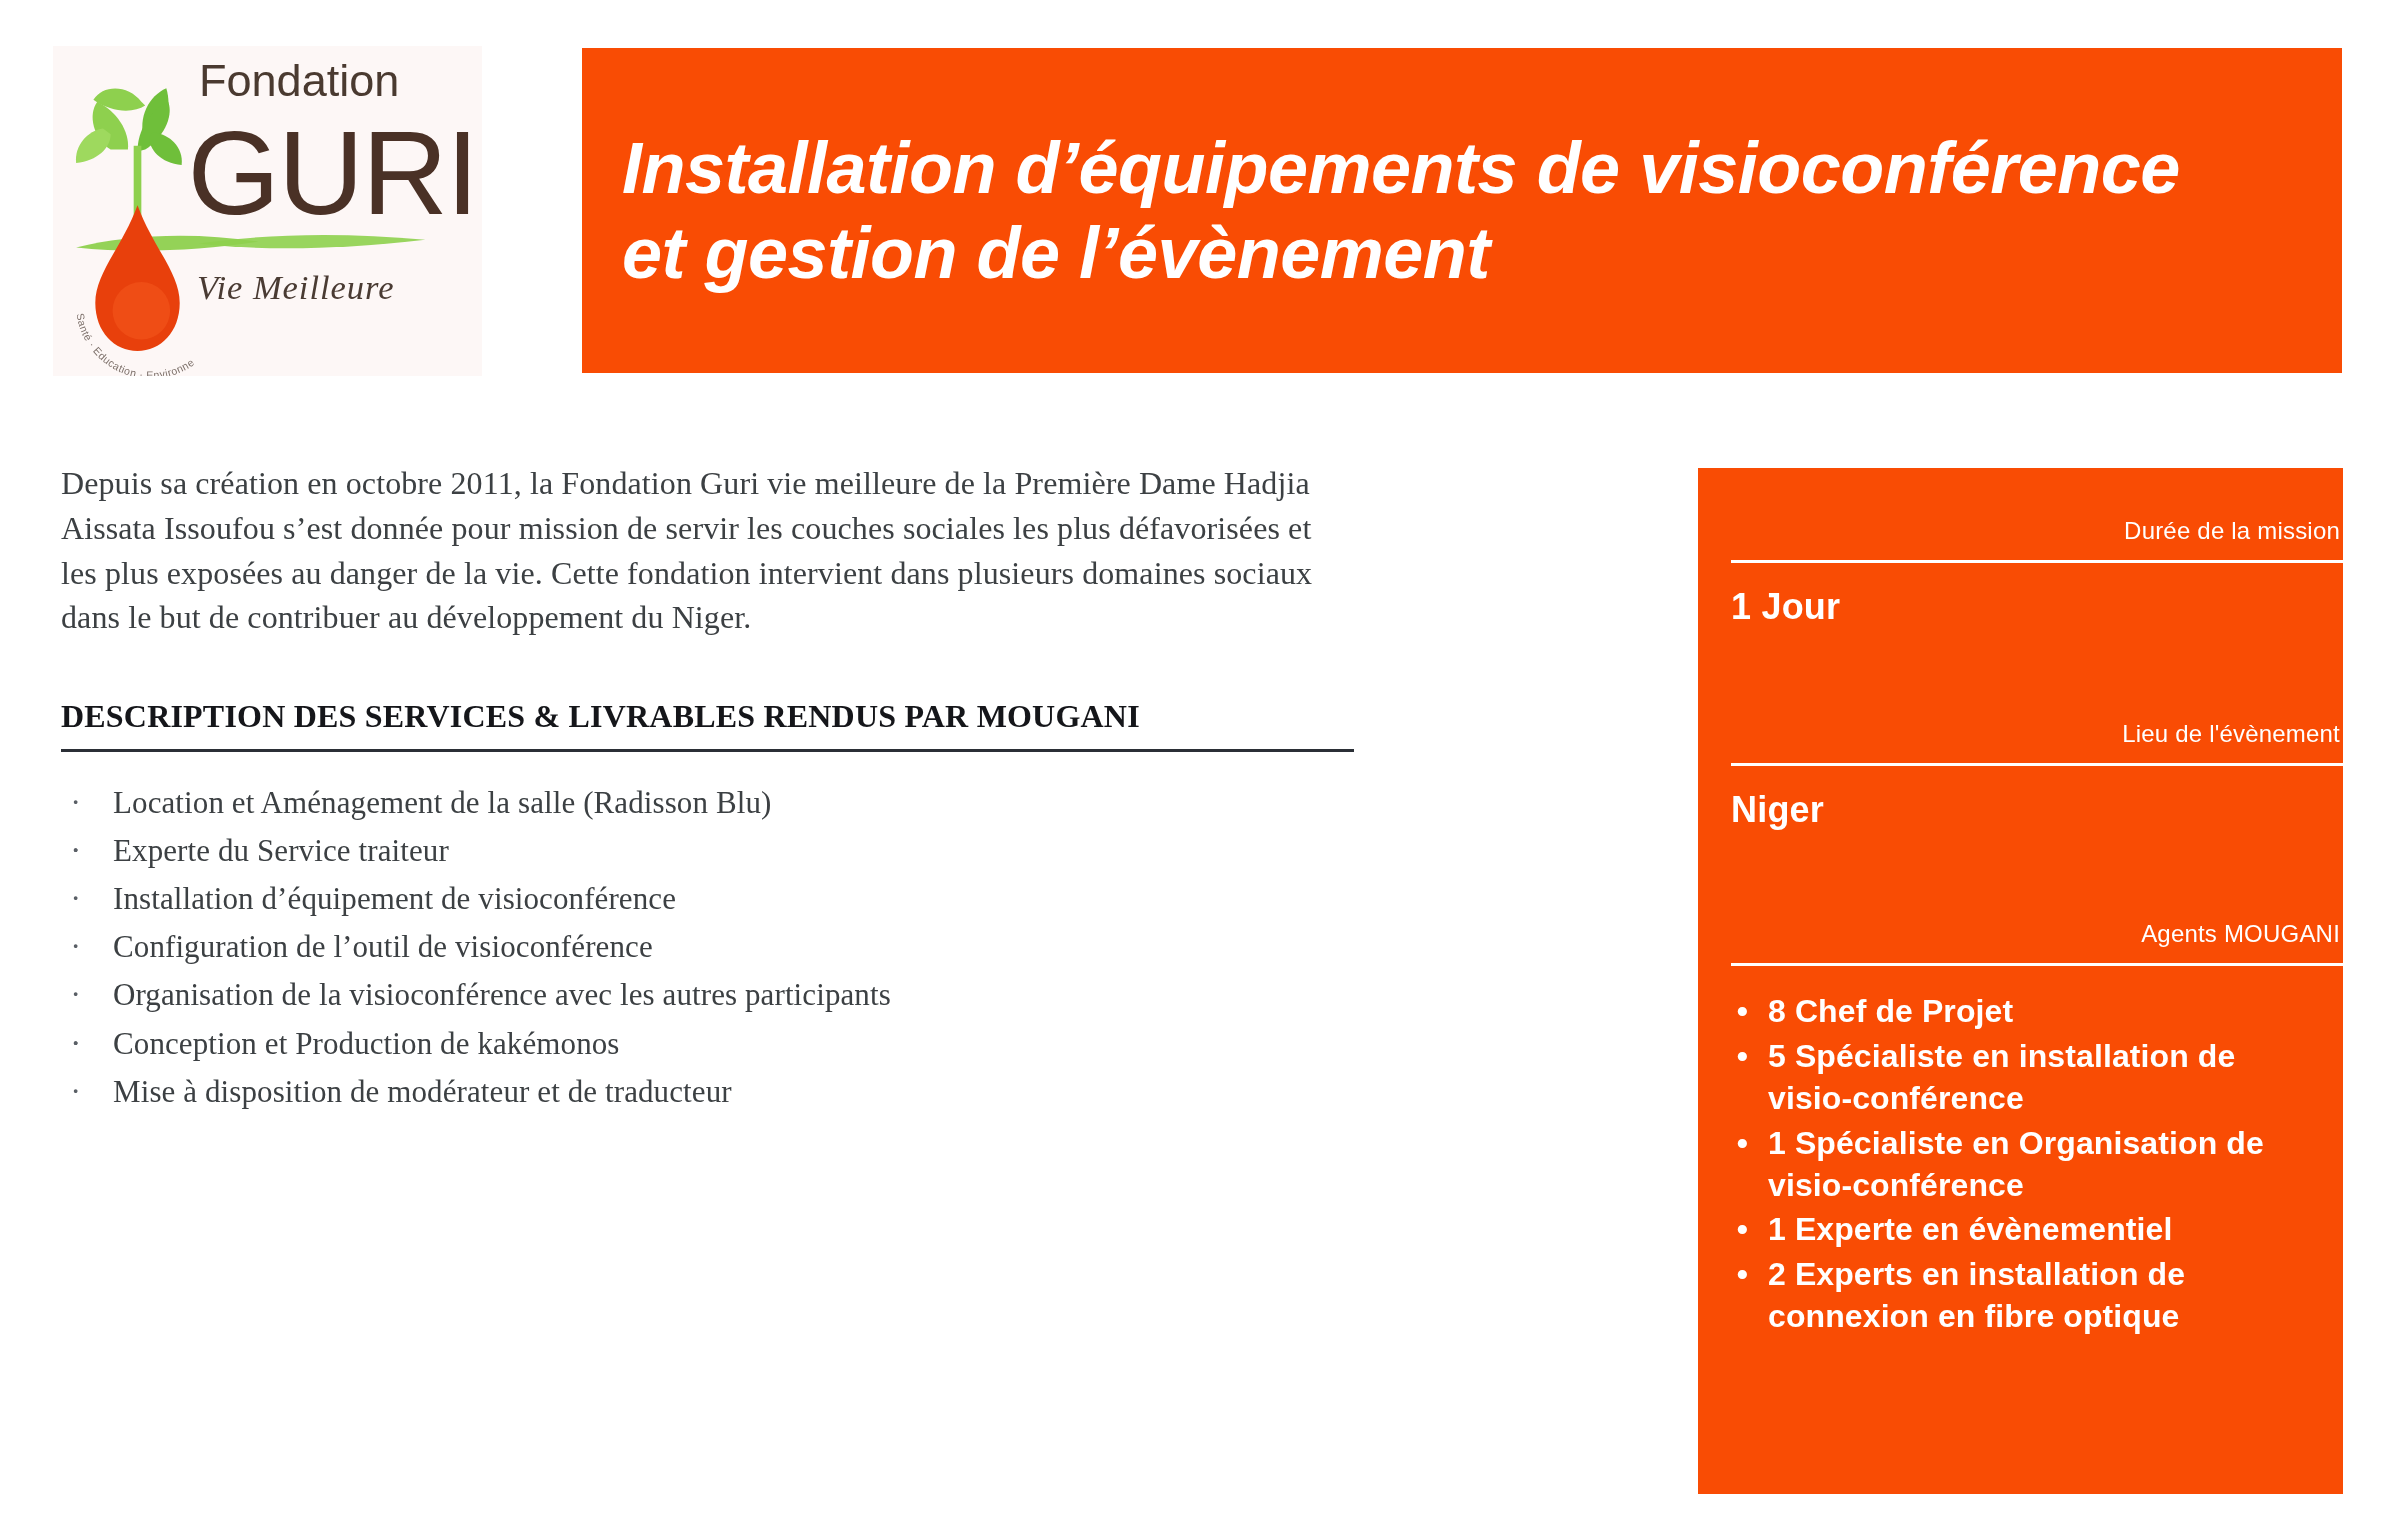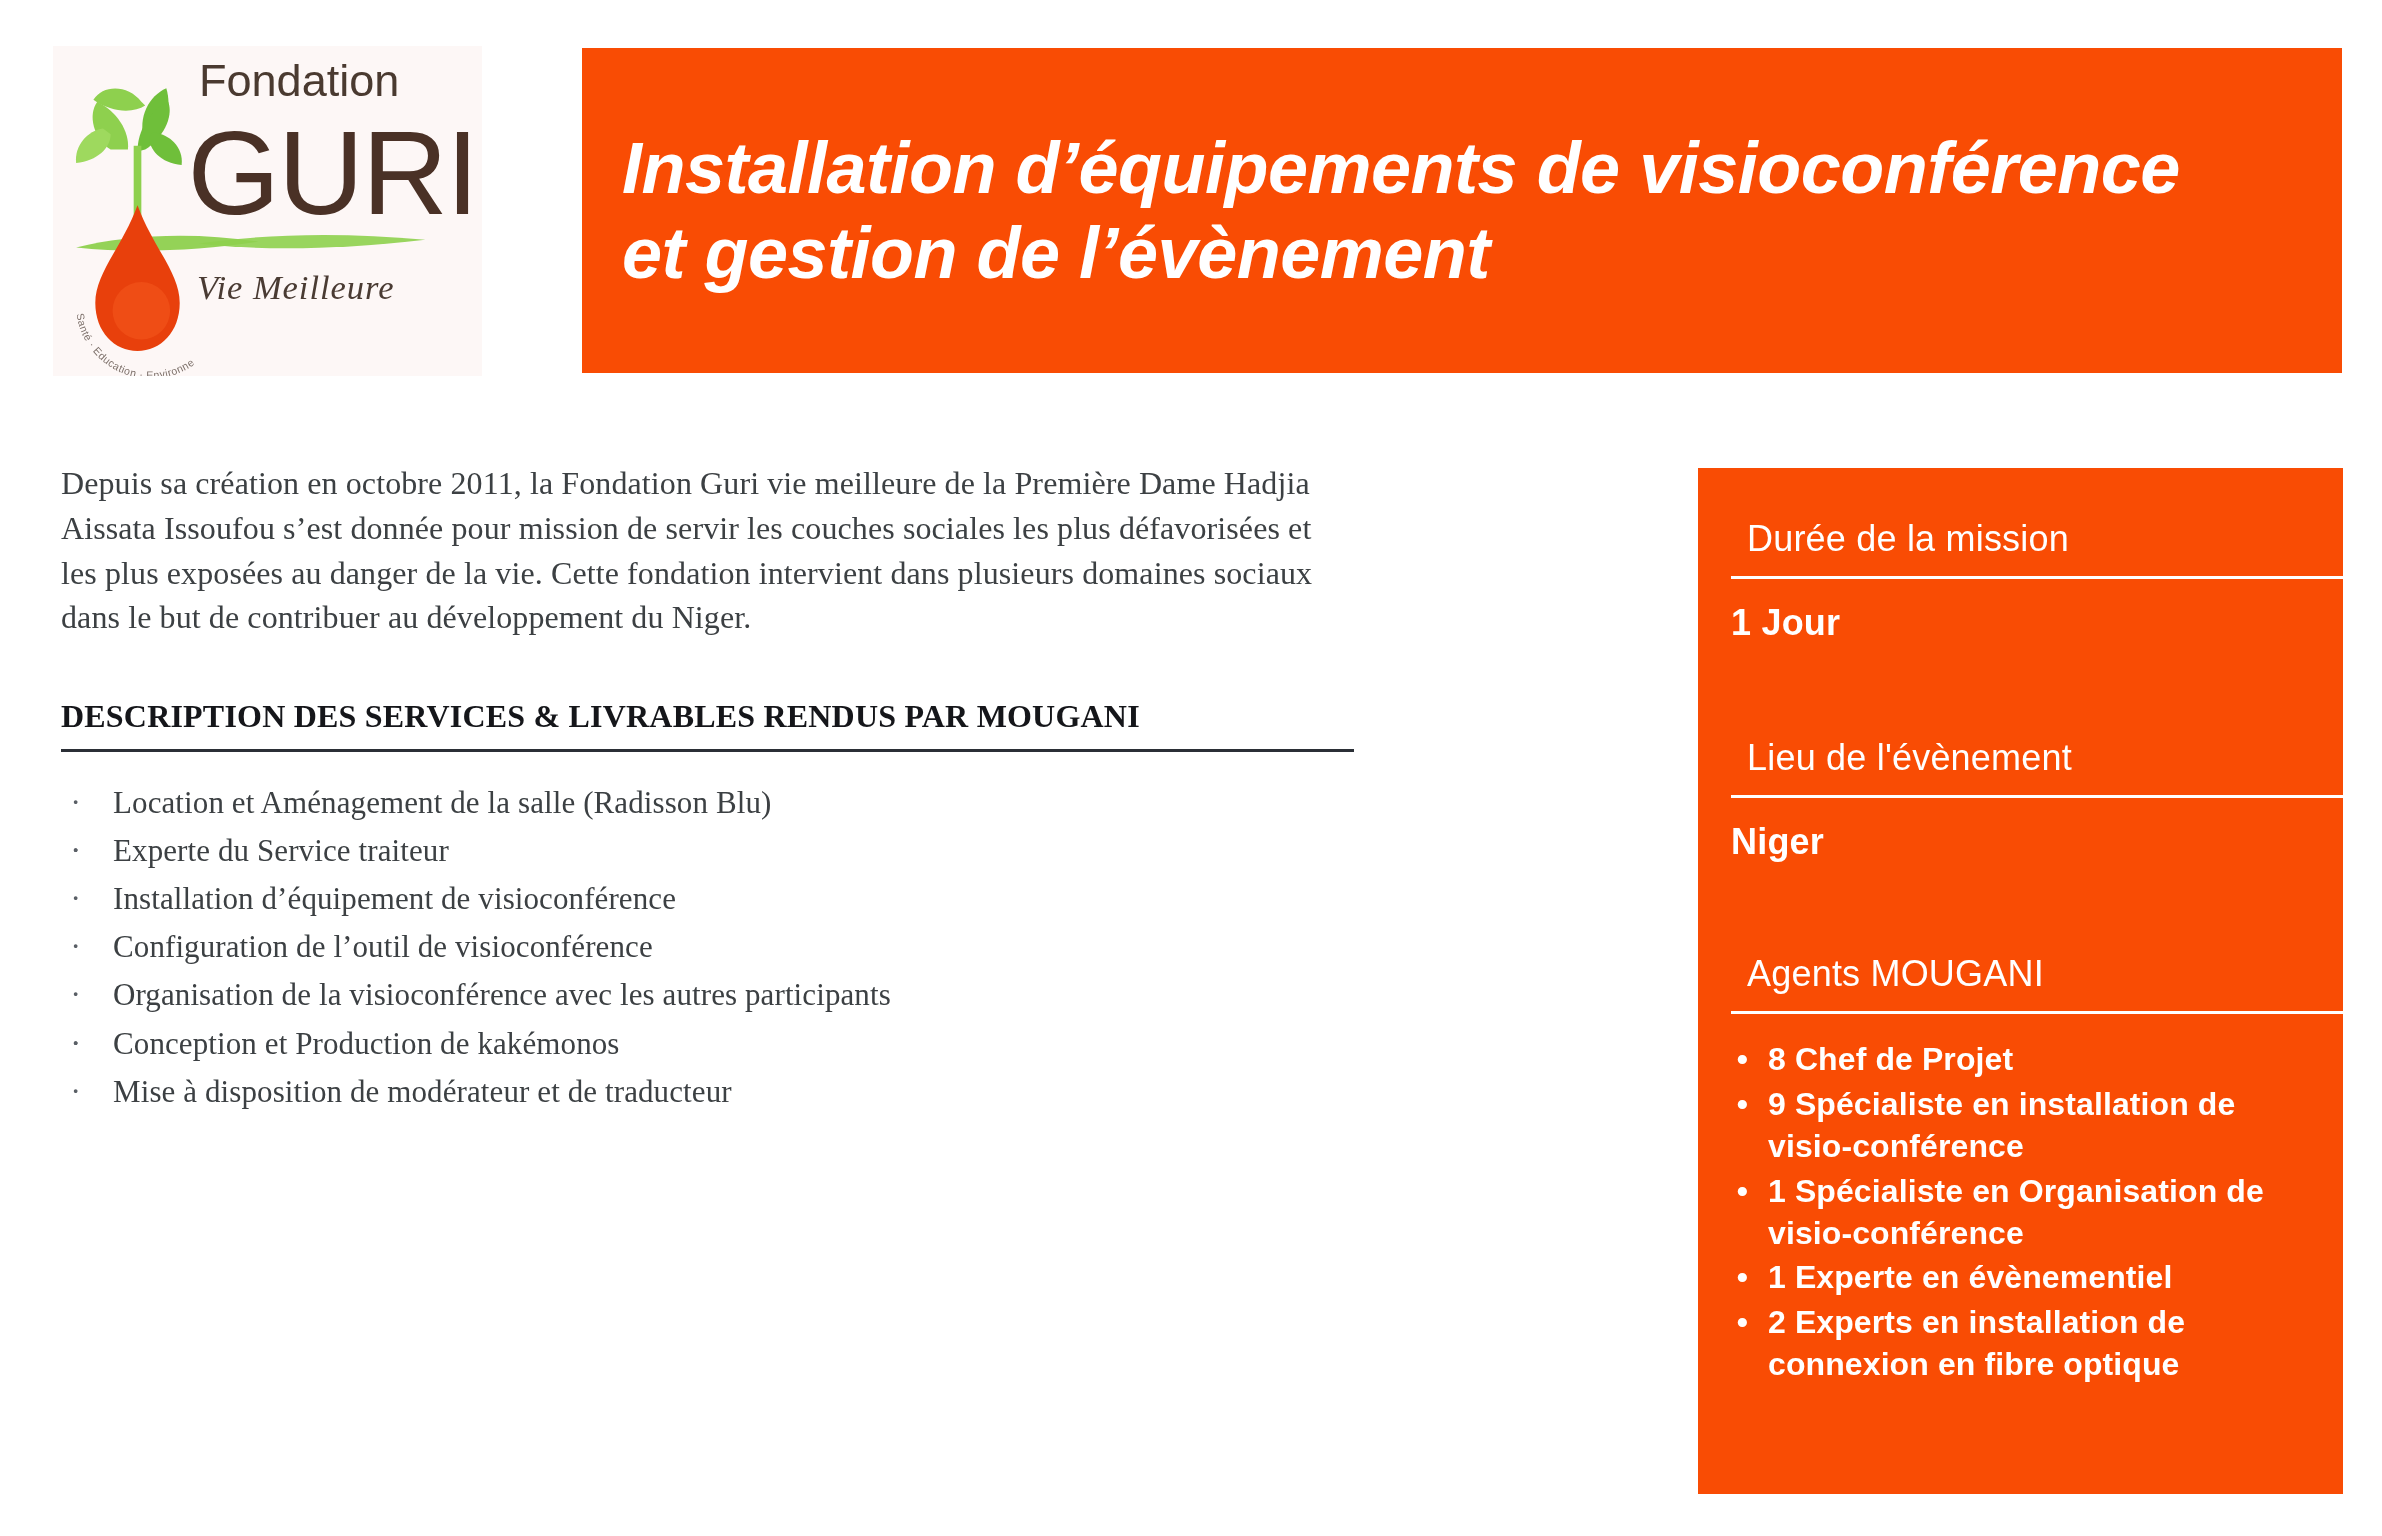--- a/index.html
+++ b/index.html
@@ -126,26 +126,27 @@
     left: 33px;
     right: 0;
     top: 0;
   }
   .panel-block { margin: 0; }
   .panel-block.b-duree { margin-top: 49px; }
   .panel-block.b-lieu  { margin-top: 91px; }
   .panel-block.b-agents{ margin-top: 88px; }
 
   .panel-label {
-    margin: 16px;
-    color: #ffffff;
-    font-size: 36px;
+    margin: 3px;
+    color: #ffffff;
+    font-size: 24px;
     font-weight: 400;
     line-height: 1.20;
     letter-spacing: 0.2px;
+    text-align: right;
   }
   .panel-rule {
     margin-top: 14.4px;
     height: 2.9px;
     background: #ffffff;
     width: 612px;
   }
   .panel-value {
     margin: 21px 0 0 0;
     color: #ffffff;
@@ -261,21 +262,21 @@
       <h3 class="panel-label">Lieu de l'évènement</h3>
       <div class="panel-rule"></div>
       <p class="panel-value">Niger</p>
     </section>
 
     <section class="panel-block b-agents">
       <h3 class="panel-label">Agents MOUGANI</h3>
       <div class="panel-rule"></div>
       <ul class="agents-list">
         <li><span class="bullet-dot">•</span><span>8 Chef de Projet</span></li>
-        <li><span class="bullet-dot">•</span><span>9 Spécialiste en installation de visio-conférence</span></li>
+        <li><span class="bullet-dot">•</span><span>5 Spécialiste en installation de visio-conférence</span></li>
         <li><span class="bullet-dot">•</span><span>1 Spécialiste en Organisation de visio-conférence</span></li>
         <li><span class="bullet-dot">•</span><span>1 Experte en évènementiel</span></li>
         <li><span class="bullet-dot">•</span><span>2 Experts en installation de connexion en fibre optique</span></li>
       </ul>
     </section>
 
   </div>
 </aside>
 
 

